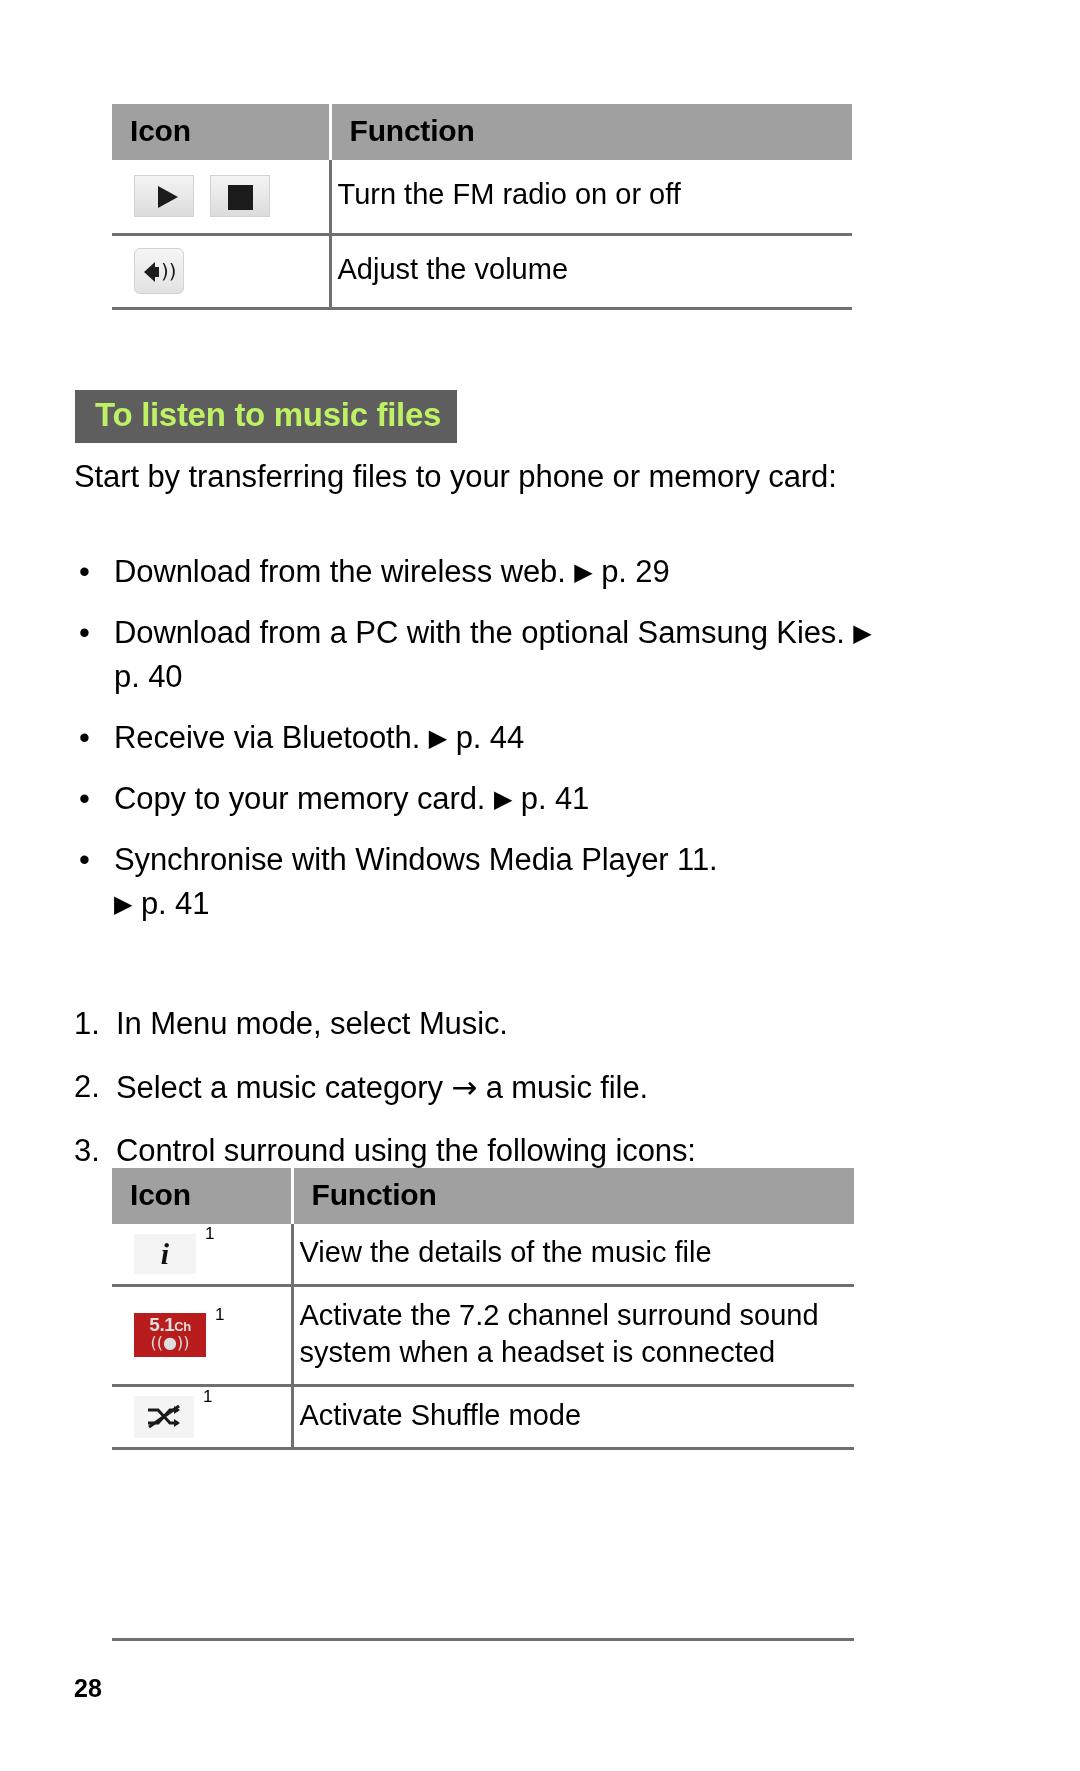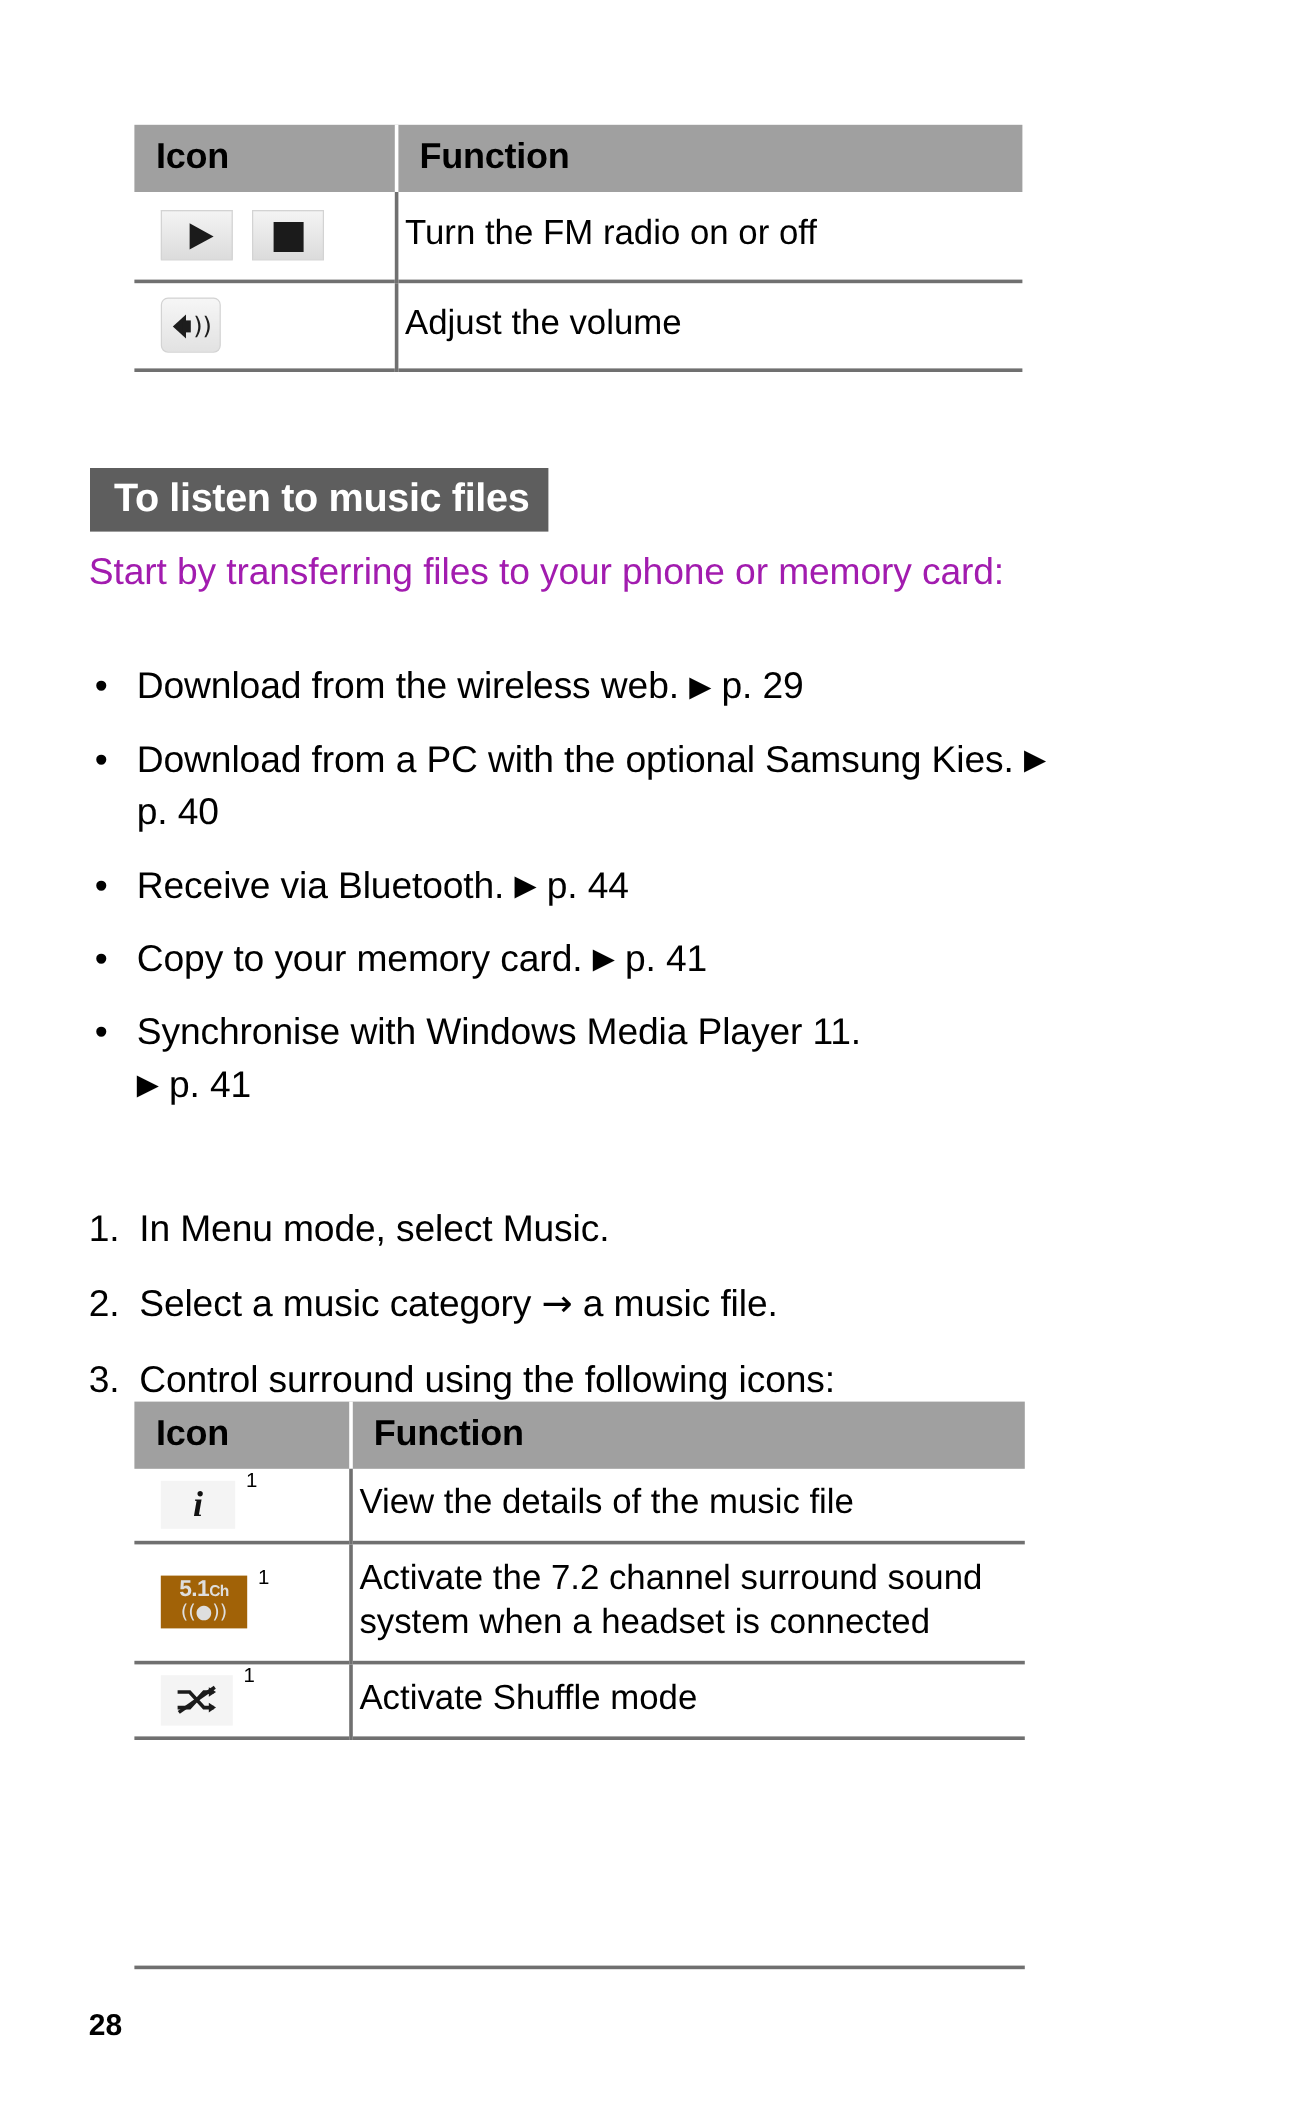--- a/index.html
+++ b/index.html
@@ -162,21 +162,21 @@
     font-size: 30px;
     line-height: 40px;
     font-family: "Liberation Serif", serif;
     color: #111;
     vertical-align: middle;
   }
 
   .ch51-icon {
     display: inline-block;
     width: 72px; height: 44px;
-    background: #a16207;
+    background: #b91c1c;
     vertical-align: middle;
     position: relative;
     overflow: hidden;
   }
   .ch51-icon .t1 {
     position: absolute;
     left: 0; right: 0; top: 1px;
     text-align: center;
     font-size: 19px;
     font-weight: bold;
@@ -203,33 +203,33 @@
     position: relative;
   }
   .shuffle-icon svg { position: absolute; left: 12px; top: 8px; }
 
   
   .section-heading {
     position: absolute;
     left: 75px;
     top: 390px;
     background: #5e5e5e;
-    color: #ffffff;
+    color: #bef264;
     font-size: 33px;
     font-weight: bold;
     padding: 8px 16px 10px 20px;
     letter-spacing: -0.3px;
     line-height: 1.05;
   }
 
   .para {
     position: absolute;
     font-size: 31px;
     line-height: 1.42;
-    color: #a21caf;
+    color: #000000;
     letter-spacing: -0.1px;
   }
   #para-intro { left: 74px; top: 455px; width: 790px; }
   #para-after { left: 74px; top: 906px; width: 830px; }
 
   .bullets {
     position: absolute;
     left: 74px;
     top: 550px;
     width: 800px;

